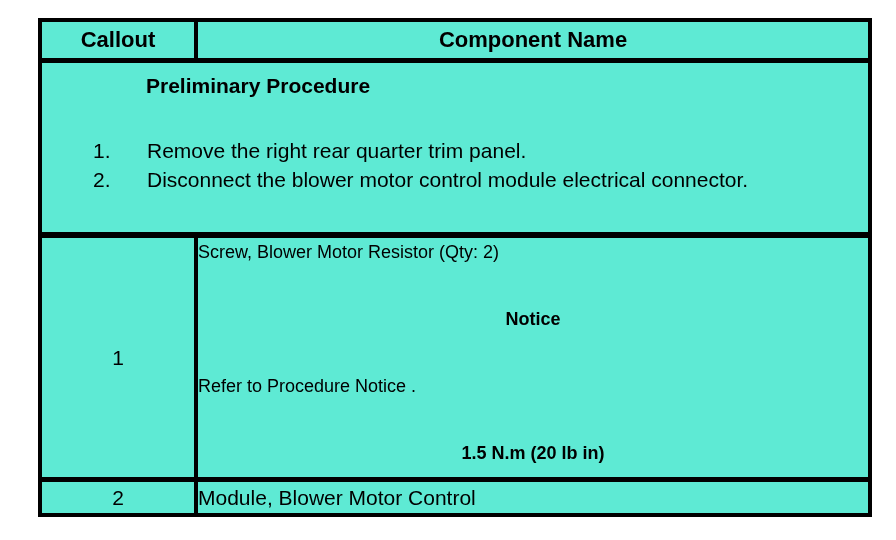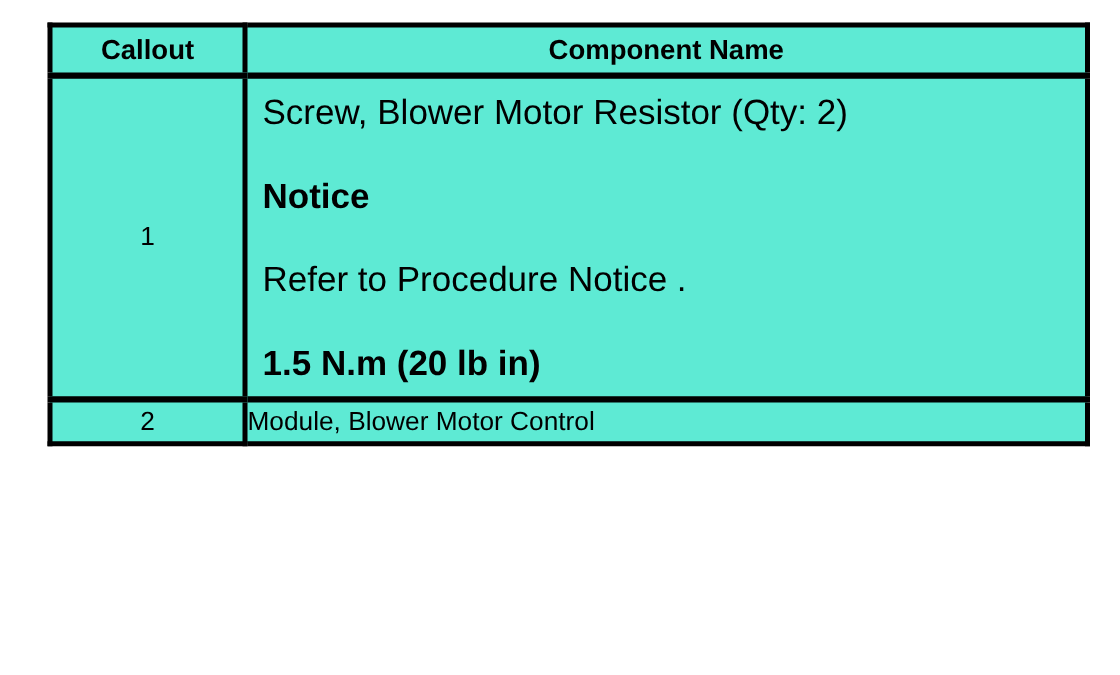--- a/index.html
+++ b/index.html
@@ -82,46 +82,59 @@
     border-bottom-width: 5px;
   }
   tr.callout-row-2 td {
     height: 31px;
   }
   td.component-cell {
     vertical-align: top;
     padding: 1px 4px 0 5px;
   }
   td.component-cell p {
-    margin: 12px;
+    margin: 0;
     line-height: 29px;
-    font-size: 28px;
+    font-size: 18px;
   }
   td.component-cell p + p { margin-top: 38px; }
-  td.component-cell p.bold { font-weight: bold; }
+  td.component-cell p.bold { font-weight: bold; text-align: center; }
   td.component-cell.single-line {
     vertical-align: middle;
     line-height: 29px;
   }
 </style>
 </head>
 <body>
 
 <div class="page">
   <table class="component-table">
     <colgroup>
       <col class="callout-col">
       <col class="component-col">
     </colgroup>
     <tbody>
       <tr class="header-row">
         <th>Callout</th>
         <th>Component Name</th>
       </tr>
 
+      <tr class="prelim-row">
+        <td colspan="2">
+          <div class="prelim-title">Preliminary Procedure</div>
+          <div class="step">
+            <span class="step-num">1.</span>
+            <span class="step-text">Remove the right rear quarter trim panel.</span>
+          </div>
+          <div class="step">
+            <span class="step-num">2.</span>
+            <span class="step-text">Disconnect the blower motor control module electrical connector.</span>
+          </div>
+        </td>
+      </tr>
 
       <tr class="callout-row-1">
         <td class="callout-cell">1</td>
         <td class="component-cell">
           <p>Screw, Blower Motor Resistor (Qty: 2)</p>
           <p class="bold">Notice</p>
           <p>Refer to Procedure Notice .</p>
           <p class="bold">1.5 N.m (20 lb in)</p>
         </td>
       </tr>

